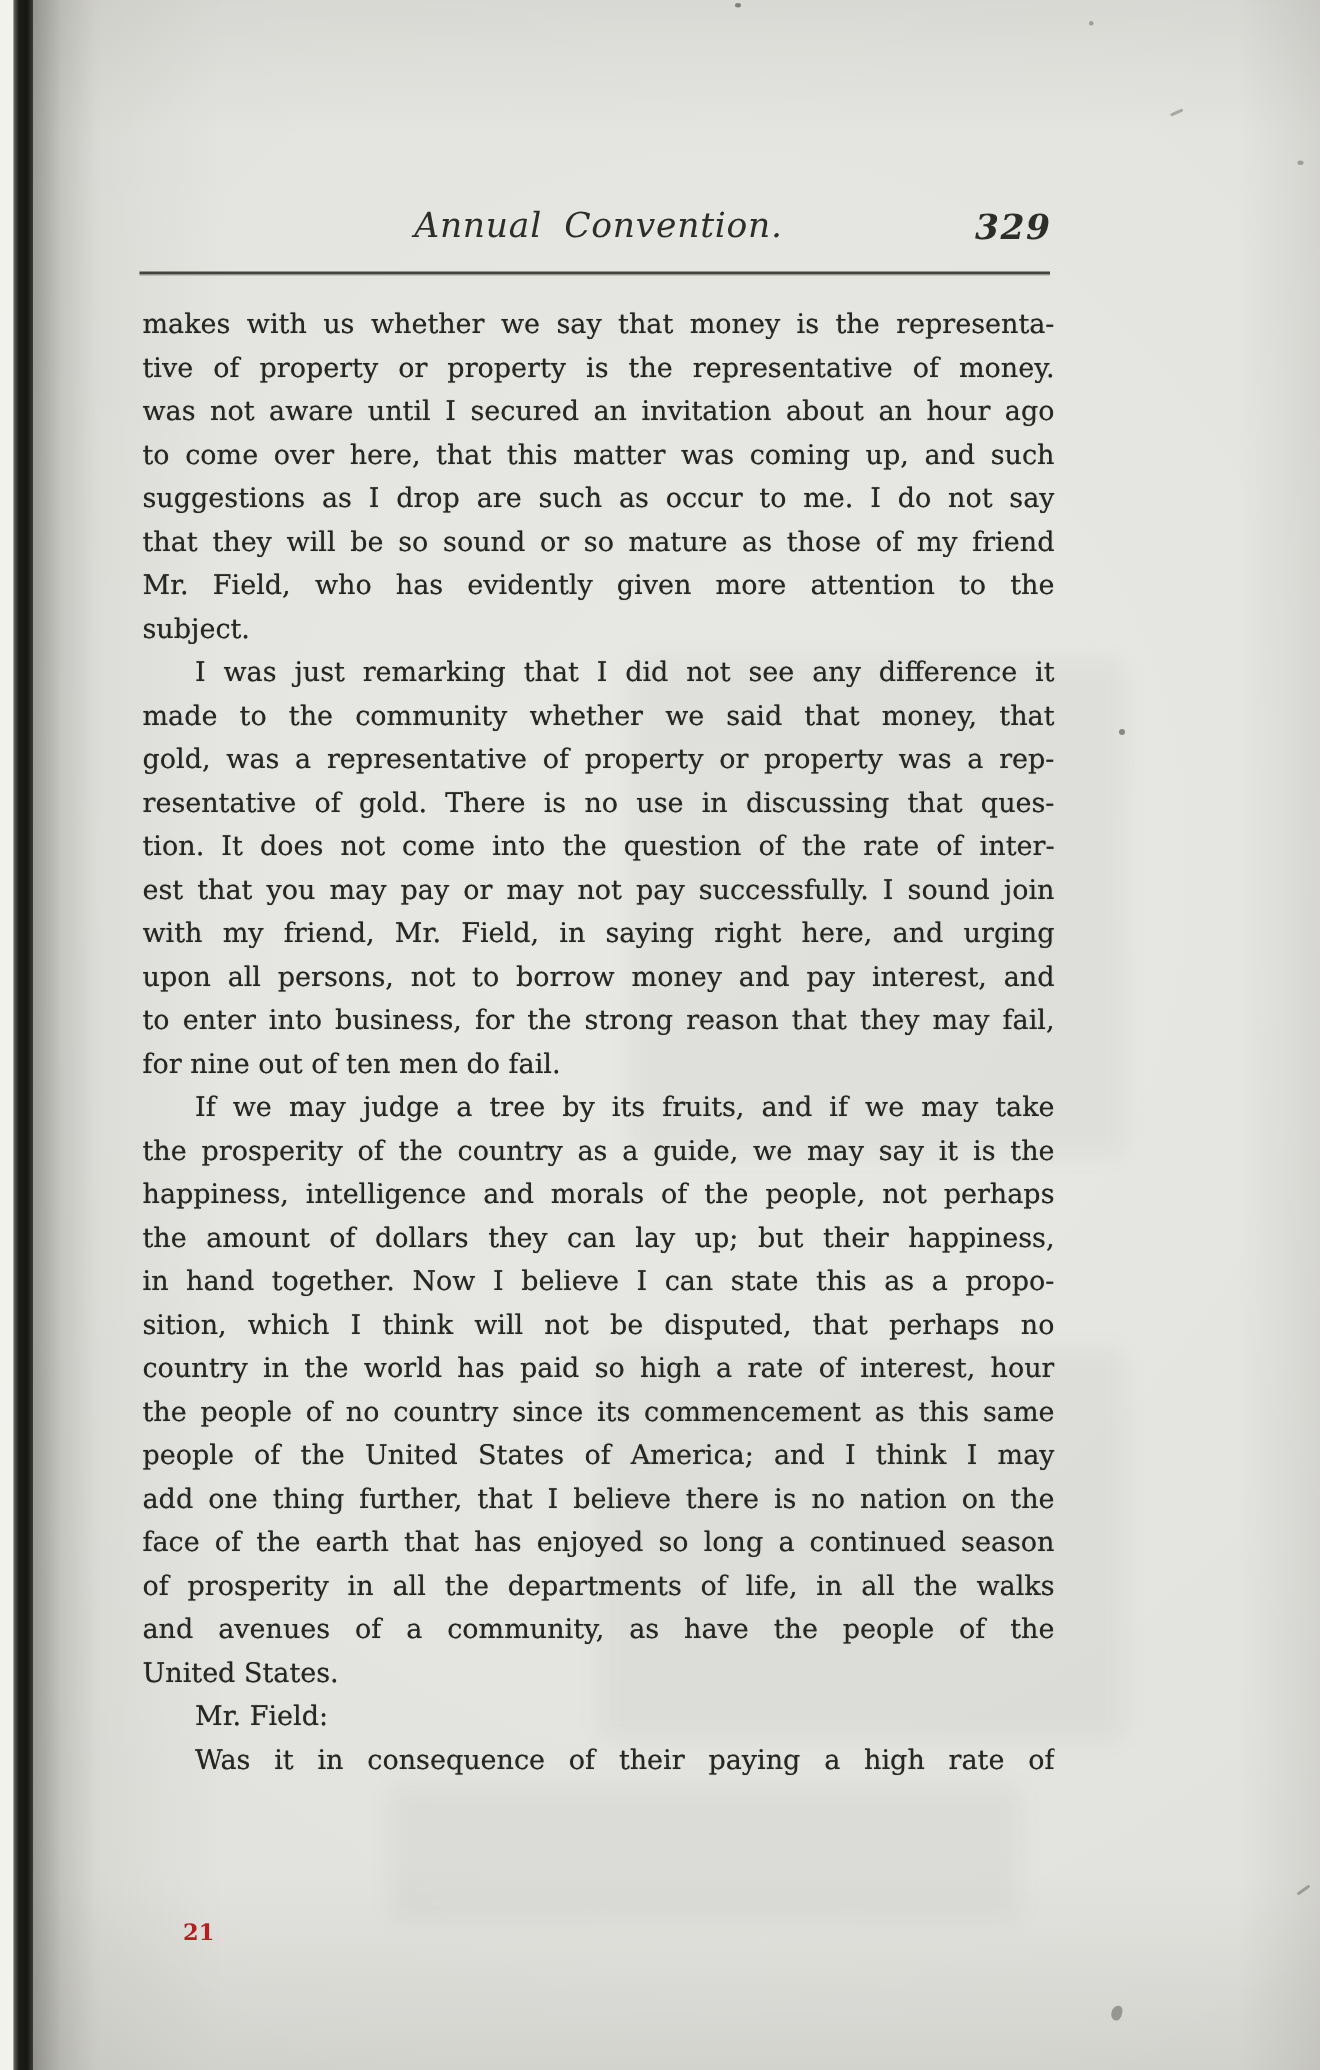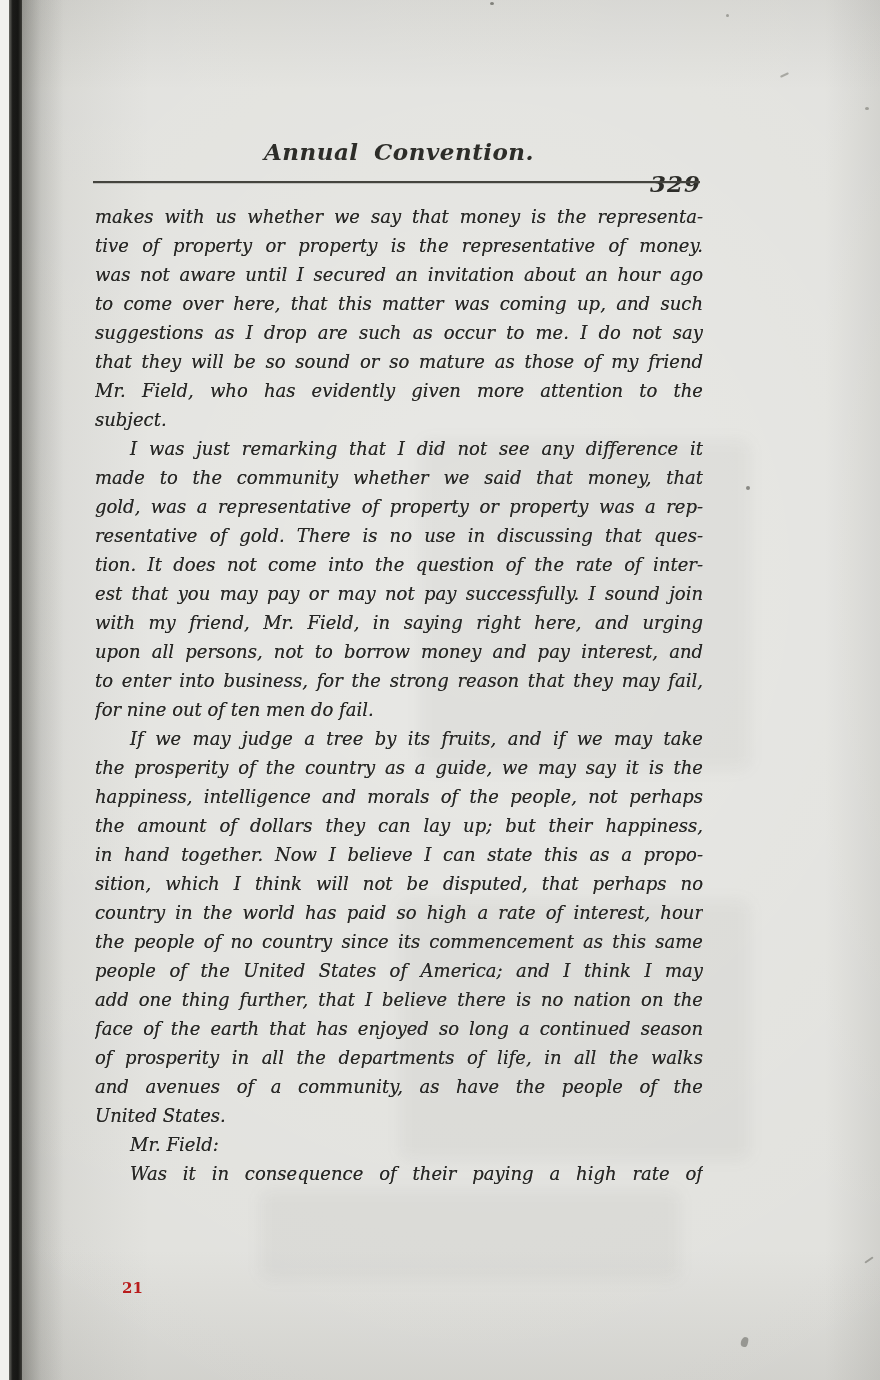--- a/index.html
+++ b/index.html
@@ -46,53 +46,51 @@
     left: 95px;
     top: 0;
     width: 608px;
     color: #272725;
   }
   .running-head { position: absolute; top: 138px; left: 0; width: 608px; height: 32px; }
   .head-title {
     position: absolute; left: 0; right: 0;
     text-align: center;
     font-style: italic;
-    font-weight: bold;
+    font-weight: normal;
     font-size: 23px;
     letter-spacing: 0.5px;
     word-spacing: 7px;
     color: #2d2d29;
   }
   .head-folio {
     position: absolute; right: 2px; top: 0;
     font-style: italic;
     font-weight: 600;
     font-size: 23px;
     letter-spacing: 1px;
     color: #2d2d29;
-    margin-top: 32px;
   }
   .head-rule {
     position: absolute;
     top: 181px;
     left: -2px;
     width: 607px;
     height: 0;
     border-top: 2px solid #44443e;
     box-shadow: 0 1px 0 rgba(68,68,62,0.22);
   }
   .body-text {
     position: absolute;
     top: 202px;
     left: 0;
     width: 608px;
     font-size: 18px;
     color: #262624;
     text-shadow: 0 0 0.5px rgba(38,38,36,0.65);
-    font-style: italic;
   }
   .line {
     height: 29px;
     line-height: 29px;
     overflow: hidden;
     text-align: justify;
     text-align-last: justify;
   }
   .line.no-j { text-align-last: left; }
   .line.ind  { padding-left: 35px; }

